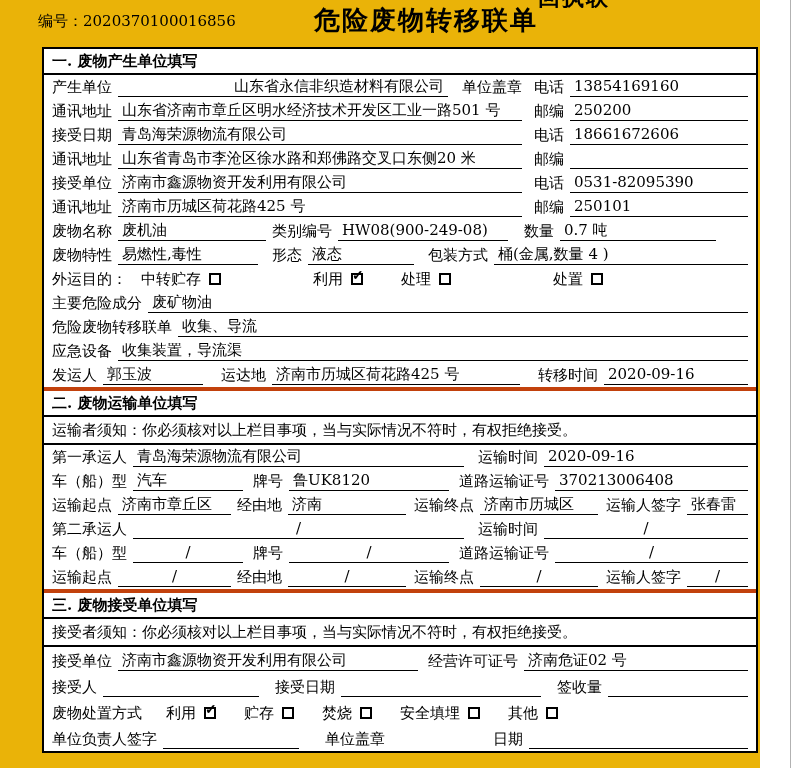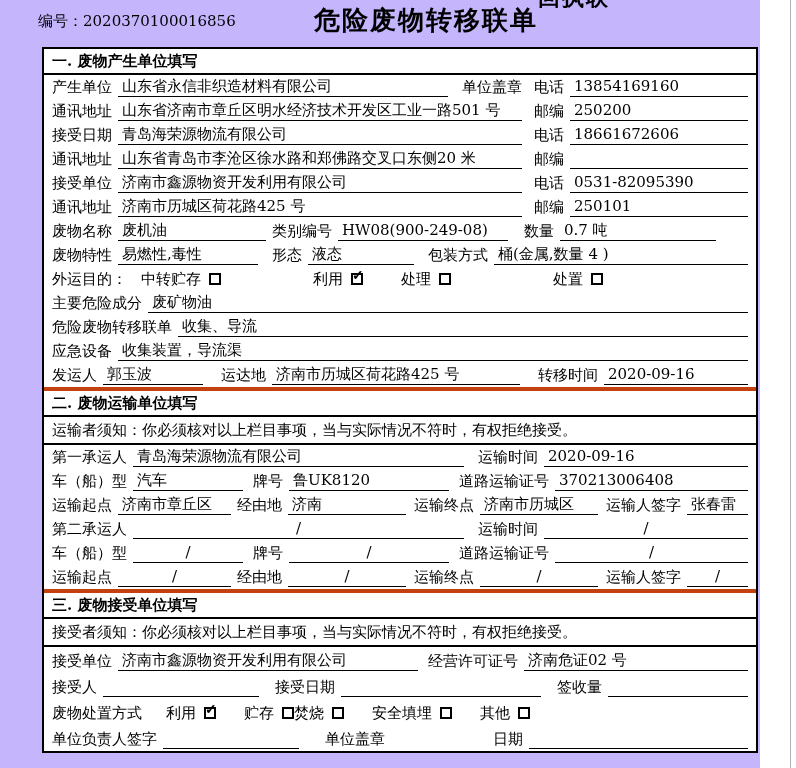--- a/index.html
+++ b/index.html
@@ -1,20 +1,20 @@
 <!DOCTYPE html>
 <html><head>
 <meta charset="utf-8">
 <style>
   html,body{margin:0;padding:0;}
   body{
     width:796px;height:768px;background:#ffffff;overflow:hidden;
     font-family:"DejaVu Serif","Liberation Serif",serif;color:#000;
   }
-  .page{position:relative;width:760px;height:768px;background:#c4b5fd;}
+  .page{position:relative;width:760px;height:768px;background:#eab308;}
   .serial{position:absolute;left:38px;top:12px;font-size:15px;white-space:nowrap;}
   .doc-title{
     position:absolute;left:92px;right:0;top:3px;text-align:center;
     font-size:26px;font-weight:bold;letter-spacing:2px;white-space:nowrap;
   }
   .stamp-clip{
     position:absolute;right:144px;top:0;width:78px;height:8px;overflow:hidden;
   }
   .stamp-clip span{
     display:block;margin-top:-17px;font-size:22px;font-weight:bold;letter-spacing:2px;white-space:nowrap;
@@ -68,21 +68,21 @@
 
   <div class="stamp-clip">
       <span>回执联</span>
     </div>
 
   <div class="formtable">
     <div class="sec-hd">一. 废物产生单位填写</div>
     <div class="rows s1" id="sec0">
         <div class="row">
           <span class="lbl">产生单位</span>
-          <span class="fld" style="flex: 1 1 0px;">山东省永信非织造材料有限公司</span>
+          <span class="fld" style="flex: 1 1 0px; text-align: right;">山东省永信非织造材料有限公司</span>
           <span class="plain" style="margin-left: 14px;">单位盖章</span>
           <span class="lbl" style="margin-left: 12px;">电话</span>
           <span class="fld" style="flex: 0 0 170px;">13854169160</span>
         </div>
         <div class="row">
           <span class="lbl">通讯地址</span>
           <span class="fld" style="flex: 1 1 0px;">山东省济南市章丘区明水经济技术开发区工业一路501 号</span>
           <span class="lbl" style="margin-left: 12px;">邮编</span>
           <span class="fld" style="flex: 0 0 170px;">250200</span>
         </div>
@@ -240,21 +240,21 @@
         <div class="row">
           <span class="lbl">废物处置方式</span>
           <span class="cbi" style="margin-left: 18px;">
             <span class="cbt">利用</span>
             <span class="cb ck"></span>
           </span>
           <span class="cbi" style="margin-left: 28px;">
             <span class="cbt">贮存</span>
             <span class="cb"></span>
           </span>
-          <span class="cbi" style="">
+          <span class="cbi" style="margin-left: 28px;">
             <span class="cbt">焚烧</span>
             <span class="cb"></span>
           </span>
           <span class="cbi" style="margin-left: 28px;">
             <span class="cbt">安全填埋</span>
             <span class="cb"></span>
           </span>
           <span class="cbi" style="margin-left: 28px;">
             <span class="cbt">其他</span>
             <span class="cb"></span>

